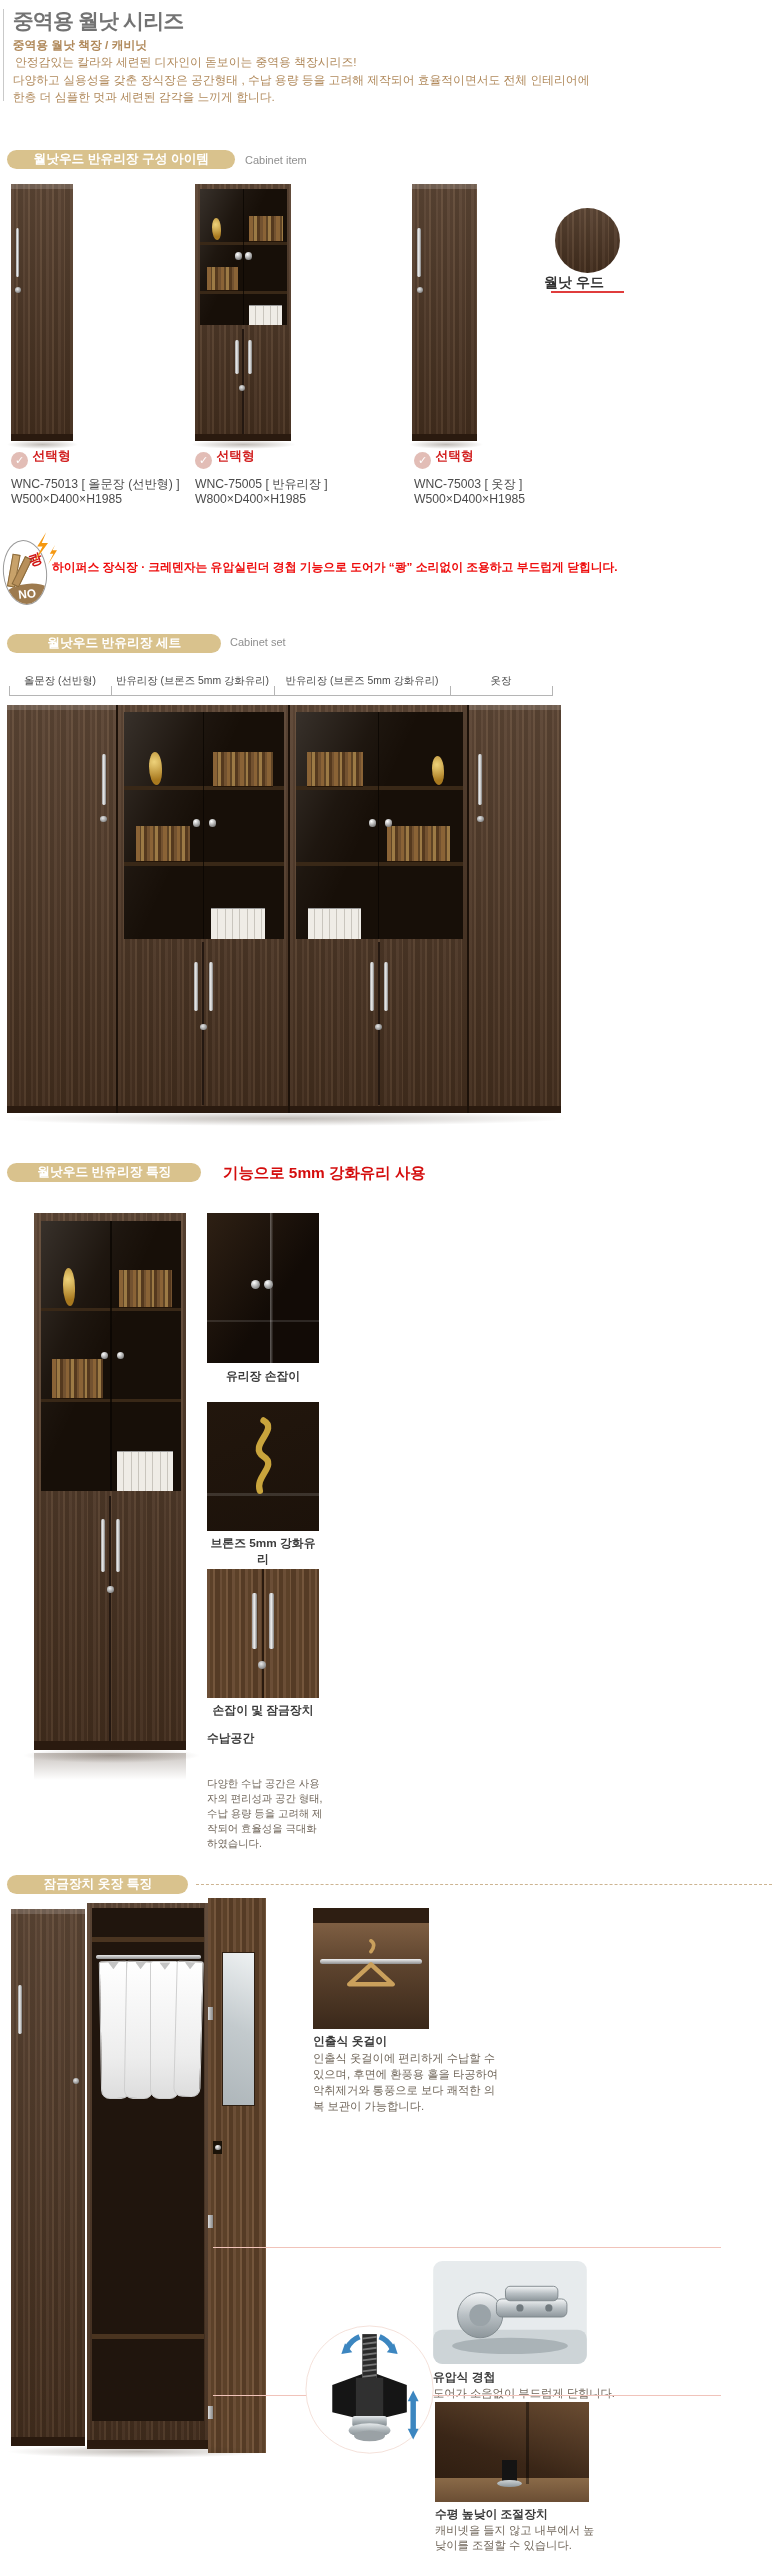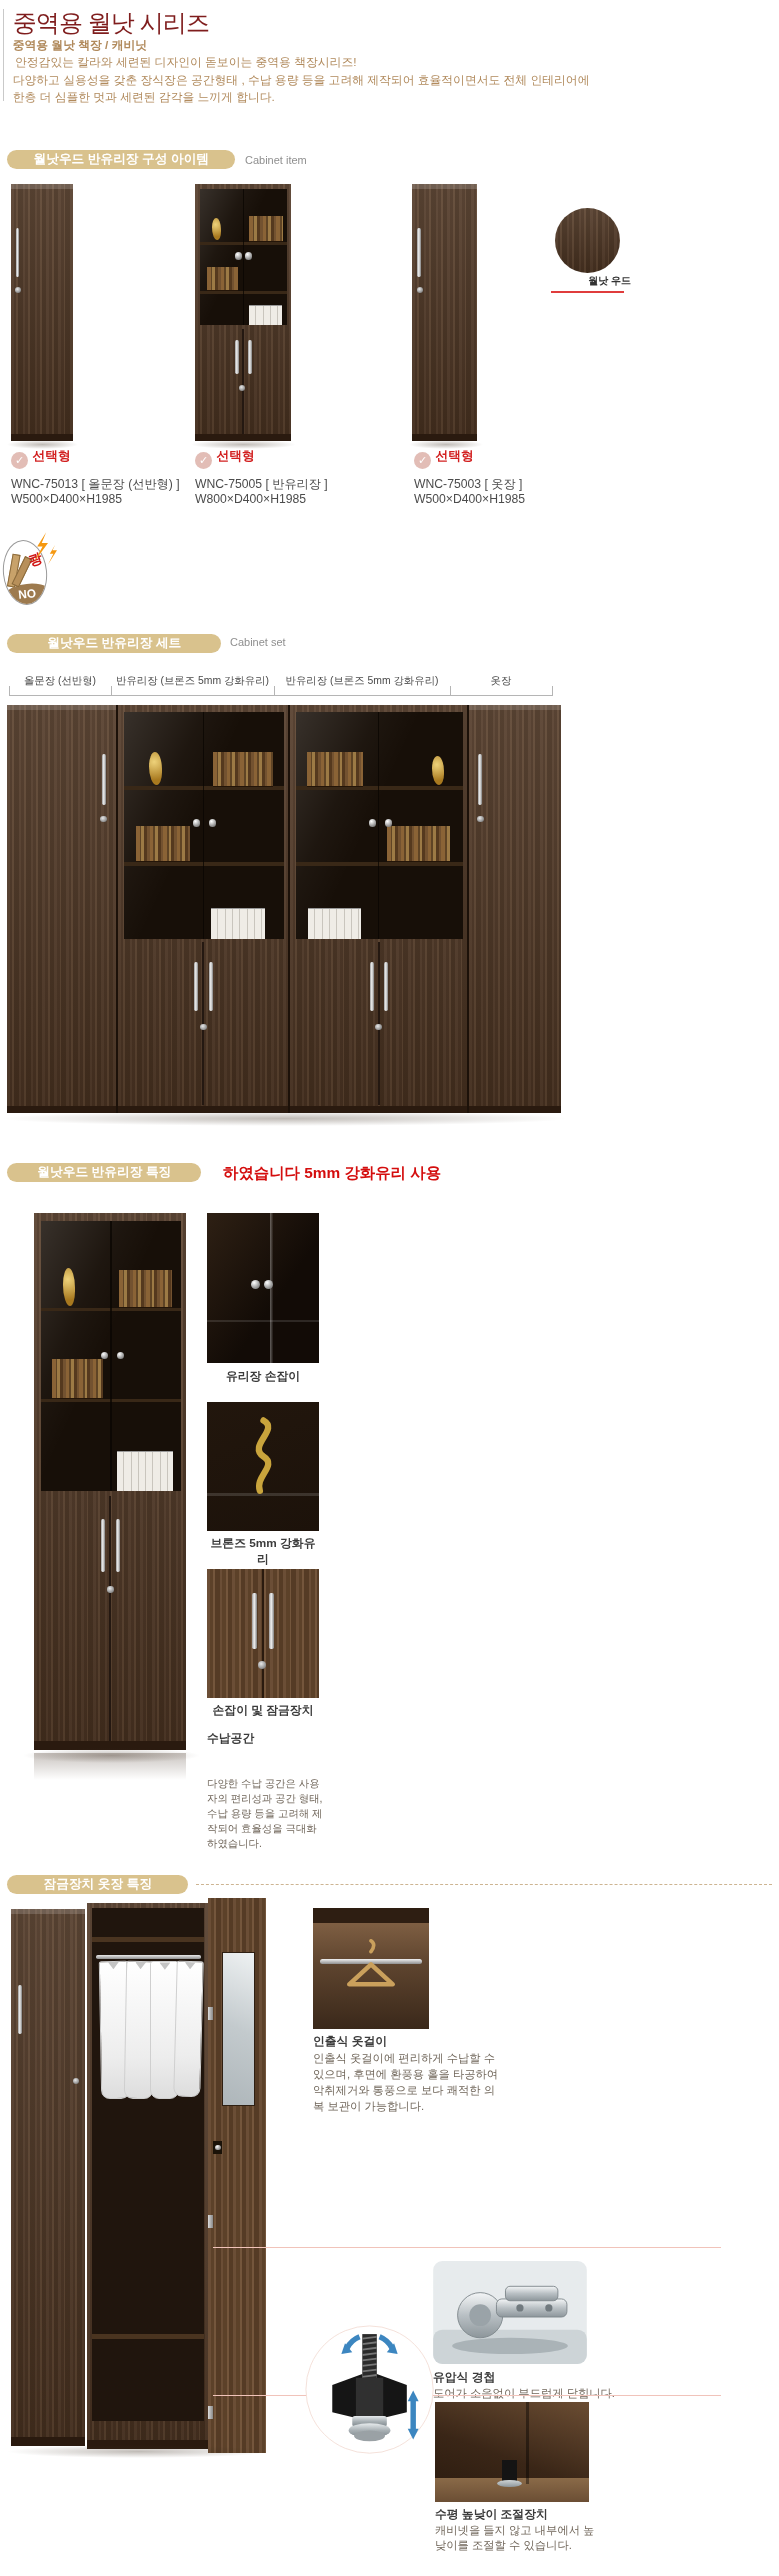--- a/index.html
+++ b/index.html
@@ -1,21 +1,21 @@
 <!DOCTYPE html>
 <html style="font-size:14.5px"><head>
 <meta charset="utf-8">
 <style>
   html,body{margin:0;padding:0;background:#fff;}
   body{font-family:"Liberation Sans","DejaVu Sans",sans-serif;}
   .page{position:relative;width:780px;height:2576px;background:#fff;overflow:hidden;}
   .abs{position:absolute;}
   .nowrap{white-space:nowrap;}
   
-  .title{font-size:24px;font-weight:normal;color:#7f1d1d;letter-spacing:-0.9px;}
+  .title{font-size:21px;font-weight:bold;color:#737373;letter-spacing:-0.9px;}
   .tan{color:#b18a5c;font-size:11.8px;font-weight:bold;}
   .pill{background:#d9c28d;border-radius:10px;color:#fff;font-weight:bold;font-size:12.7px;text-align:center;height:19px;line-height:19px;}
   .side-label{color:#8f8f8f;font-size:11px;}
   .badge-check{width:17px;height:17px;border-radius:50%;background:#e2bdb6;color:#fff;font-size:11px;font-weight:bold;text-align:center;line-height:17px;display:inline-block;}
   .badge-text{color:#d21f1f;font-weight:bold;font-size:12.7px;margin-left:4.5px;vertical-align:3.6px;}
   .model{color:#4c4c4c;font-size:12.2px;line-height:15.4px;}
   .caption{font-weight:bold;color:#3c3c3c;font-size:11.8px;}
   .para{color:#70665a;font-size:10.4px;line-height:15px;}
   .red-head{color:#d40d0d;font-weight:bold;font-size:15.4px;}
   .notice-text{color:#ee0d0d;font-weight:bold;font-size:11.8px;}
@@ -84,21 +84,21 @@
 
   <div class="abs wood" style="left:412px;top:184px;width:65px;height:257px;">
     <div class="abs" style="left:0;top:0;width:65px;height:4.5px;background:rgba(255,255,255,.16);"></div>
     <div class="abs vhandle" style="left:5.4px;top:44px;height:49px;"></div>
     <div class="abs keyhole" style="left:4.5px;top:103px;"></div>
     <div class="abs" style="left:0;top:250px;width:65px;height:7.3px;background:#2a1a0f;"></div>
   </div>
   <div class="abs shadow" style="left:409px;top:440px;width:74px;height:9px;"></div>
 
   <div class="abs wood" style="left:555px;top:208px;width:65px;height:65px;border-radius:50%;"></div>
-  <div class="abs" style="left:544px;top:274px;width:87px;text-align:right;font-size:10px;color:#333;font-weight:bold;">월낫 우드</div>
+  <div class="abs" style="left:544px;top:274px;width:87px;text-align:left;font-size:14px;color:#333;font-weight:bold;">월낫 우드</div>
   <div class="abs" style="left:551px;top:291px;width:73px;height:1.8px;background:#e03c3c;"></div>
 
   <div class="abs" style="left:11px;top:448px;">
     <div><span class="badge-check">✓</span><span class="badge-text">선택형</span></div>
     <div class="model nowrap" style="margin-top:8.2px;">WNC-75013  [ 올문장 (선반형) ]</div>
     <div class="model nowrap">W500×D400×H1985</div>
   </div>
   <div class="abs" style="left:195px;top:448px;">
     <div><span class="badge-check">✓</span><span class="badge-text">선택형</span></div>
     <div class="model nowrap" style="margin-top:8.2px;">WNC-75005  [ 반유리장 ]</div>
@@ -116,20 +116,21 @@
       <div class="abs" style="left:0;bottom:2.7px;width:42px;text-align:center;color:#fff;font-weight:bold;font-size:11.8px;">NO</div>
       <div class="abs" style="left:6.3px;top:11.8px;width:6.3px;height:31px;background:#c8a26a;border:0.9px solid #8a6a3c;transform:rotate(16deg);"></div>
       <div class="abs" style="left:13.6px;top:14.5px;width:6.3px;height:29px;background:#b8905a;border:0.9px solid #8a6a3c;transform:rotate(32deg);"></div>
       <div class="abs" style="right:2.7px;top:11px;color:#d01616;font-weight:bold;font-size:13.6px;transform:rotate(-12deg);">쾅</div>
     </div>
     <svg class="abs" style="right:-3.6px;top:-5.4px;" width="27" height="40" viewBox="0 0 30 44">
       <polygon points="18,0 8,16 14,16 4,34 20,12 13,12" fill="#f59810"></polygon>
       <polygon points="28,14 22,24 26,24 20,36 30,20 25,20" fill="#f59810"></polygon>
     </svg>
   </div>
+  <div class="abs notice-text nowrap" style="left:52px;top:560px;">하이퍼스 장식장 · 크레덴자는 유압실린더 경첩 기능으로 도어가 “쾅” 소리없이 조용하고 부드럽게 닫힙니다.</div>
 
   <div class="abs pill" style="left:7.3px;top:634px;width:214px;">월낫우드 반유리장 세트</div>
   <div class="abs side-label" style="left:230px;top:636px;">Cabinet set</div>
 
   <div class="abs colhead" style="left:9px;top:674px;width:102px;">올문장 (선반형)</div>
   <div class="abs colhead" style="left:111px;top:674px;width:163px;">반유리장 (브론즈 5mm 강화유리)</div>
   <div class="abs colhead" style="left:274px;top:674px;width:176px;">반유리장 (브론즈 5mm 강화유리)</div>
   <div class="abs colhead" style="left:450px;top:674px;width:102px;">옷장</div>
   <div class="abs" style="left:9px;top:695px;width:544px;height:0.9px;background:#b5b5b5;"></div>
   <div class="abs" style="left:9px;top:686px;width:0.9px;height:10px;background:#b5b5b5;"></div>
@@ -191,21 +192,21 @@
     <div class="abs wood" style="left:462px;top:0;width:92px;height:408px;">
       <div class="abs" style="left:0;top:0;width:92px;height:5.4px;background:rgba(255,255,255,.15);"></div>
       <div class="abs vhandle" style="left:9px;top:49px;height:51px;"></div>
       <div class="abs keyhole" style="left:8.2px;top:111px;"></div>
       <div class="abs" style="left:0;top:401px;width:92px;height:7.3px;background:#2a1a0f;"></div>
     </div>
     <div class="abs shadow" style="left:-5.4px;top:406px;width:566px;height:14.5px;"></div>
   </div>
 
   <div class="abs pill" style="left:7.3px;top:1163px;width:194px;">월낫우드 반유리장 특징</div>
-  <div class="abs red-head nowrap" style="left:223px;top:1163px;">하였습니다 5mm 강화유리 사용</div>
+  <div class="abs red-head nowrap" style="left:223px;top:1163px;">기능으로 5mm 강화유리 사용</div>
 
   <div class="abs" style="left:22.7px;top:1206px;width:177px;height:580px;">
     <div class="abs wood" style="left:11.8px;top:7.3px;width:152px;height:537px;">
       <div class="abs glassbox" style="left:6.3px;top:7.3px;width:140px;height:270px;">
         <div class="abs shelfline" style="left:0;top:87px;width:140px;height:3.6px;"></div>
         <div class="abs shelfline" style="left:0;top:178px;width:140px;height:3.6px;"></div>
         <div class="abs mullion" style="left:69px;top:0;width:1.8px;height:270px;"></div>
         <div class="abs gold" style="left:22px;top:47px;width:12.7px;height:38px;"></div>
         <div class="abs books" style="left:78px;top:49px;width:53px;height:37px;"></div>
         <div class="abs books" style="left:11px;top:138px;width:51px;height:39px;"></div>

